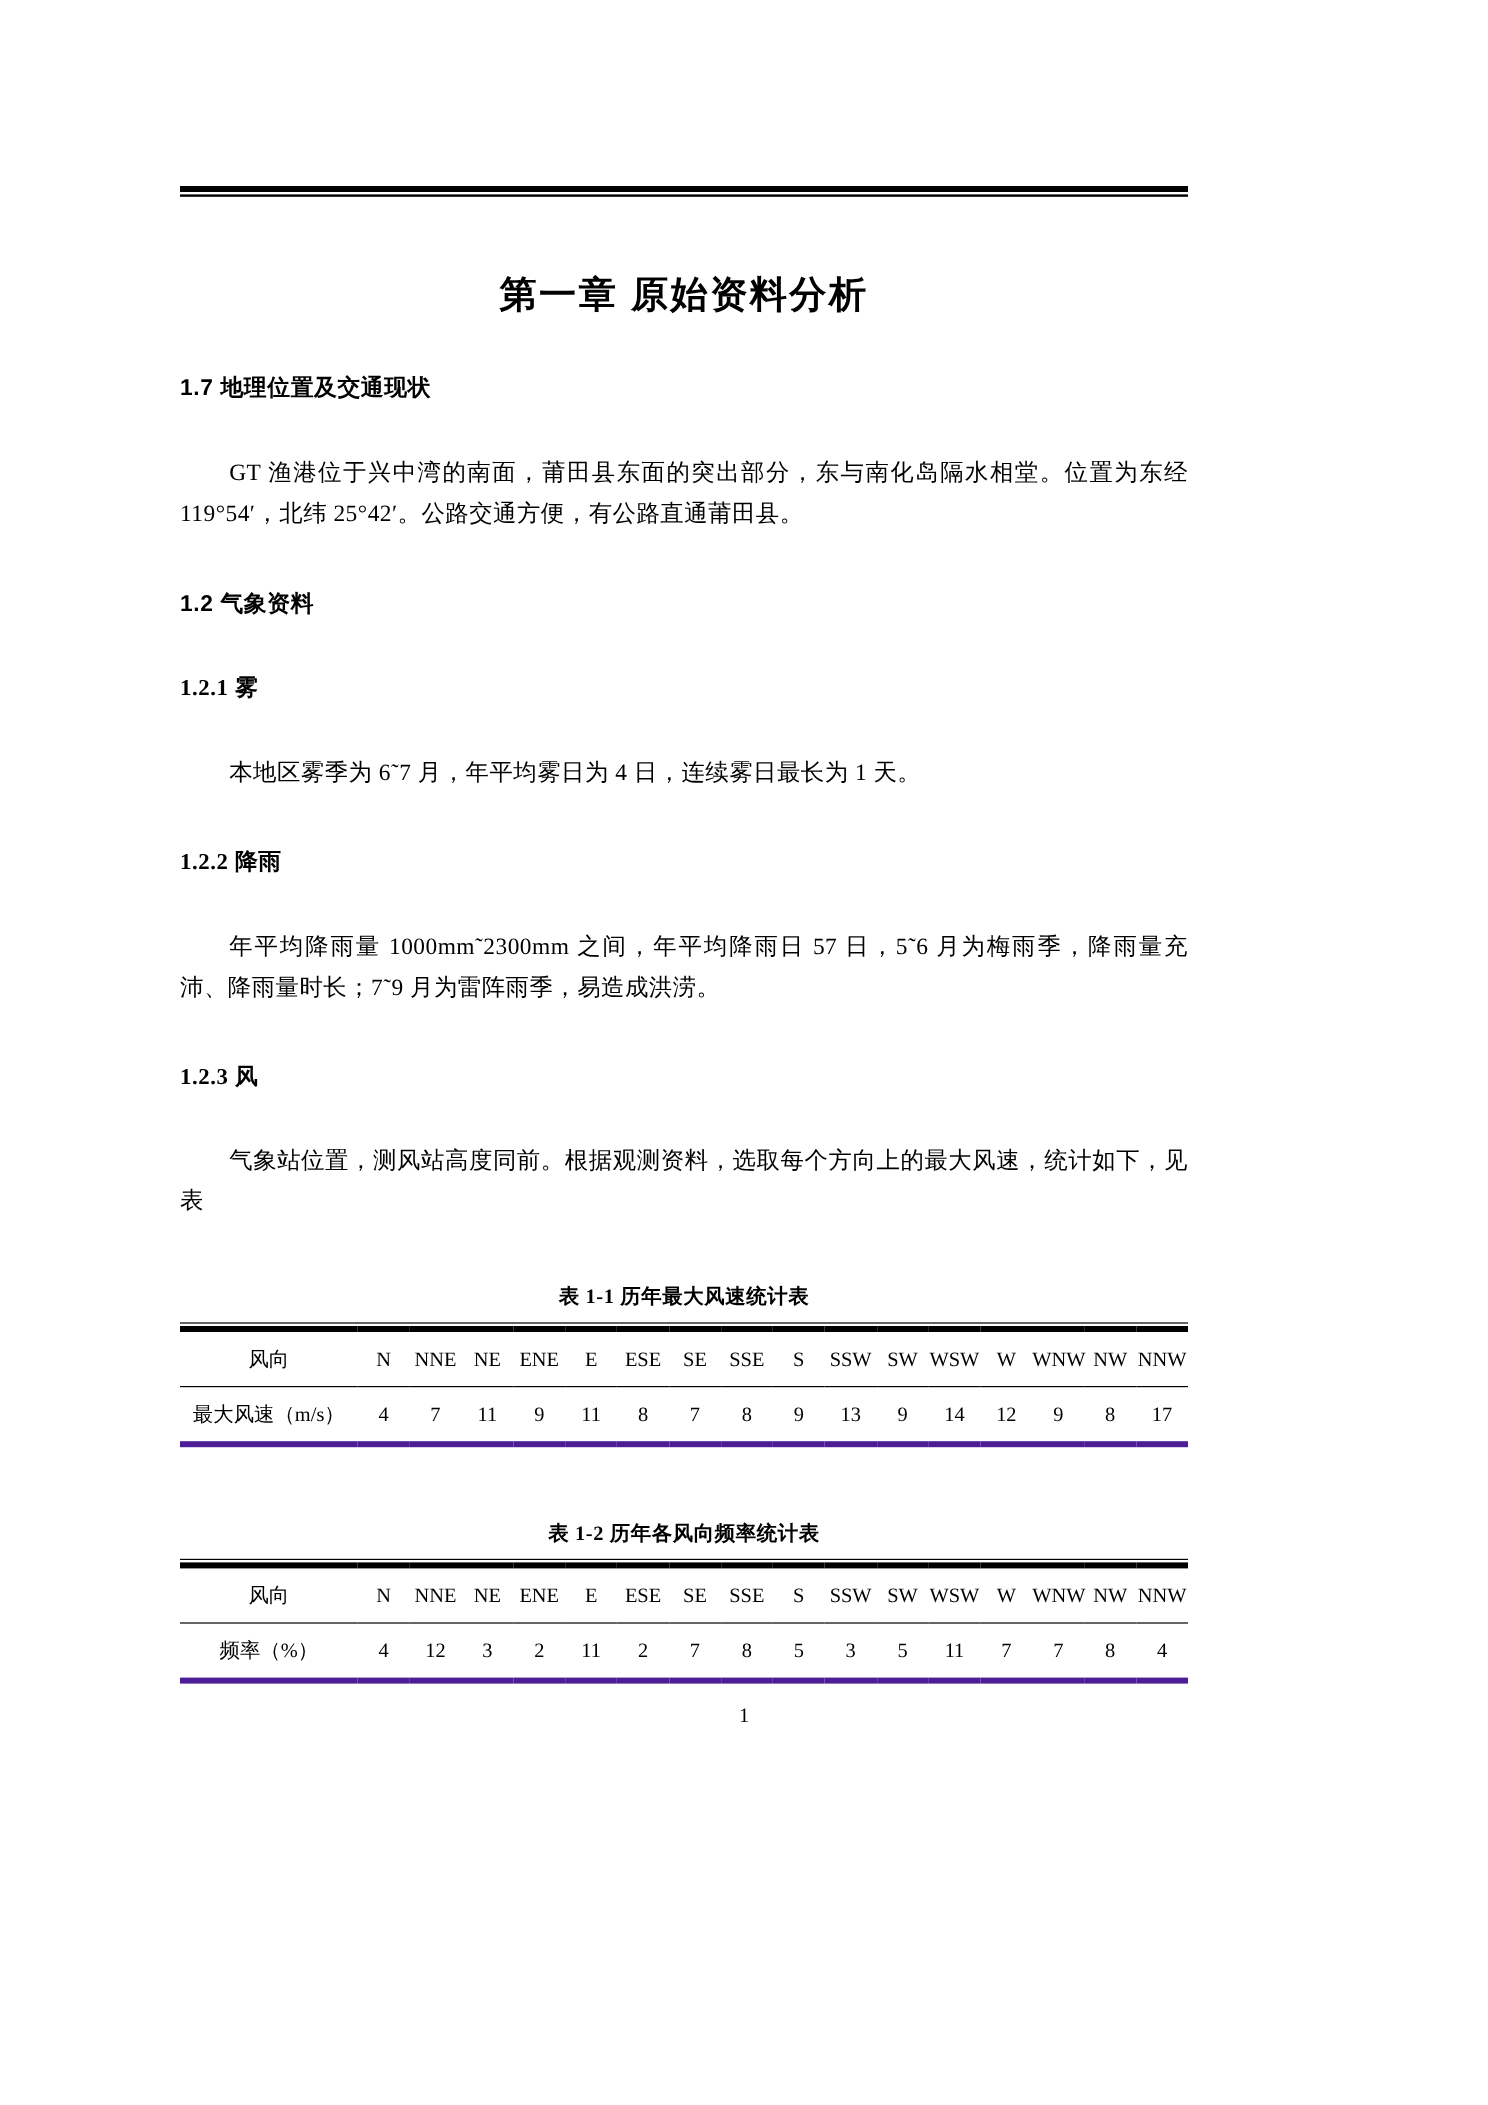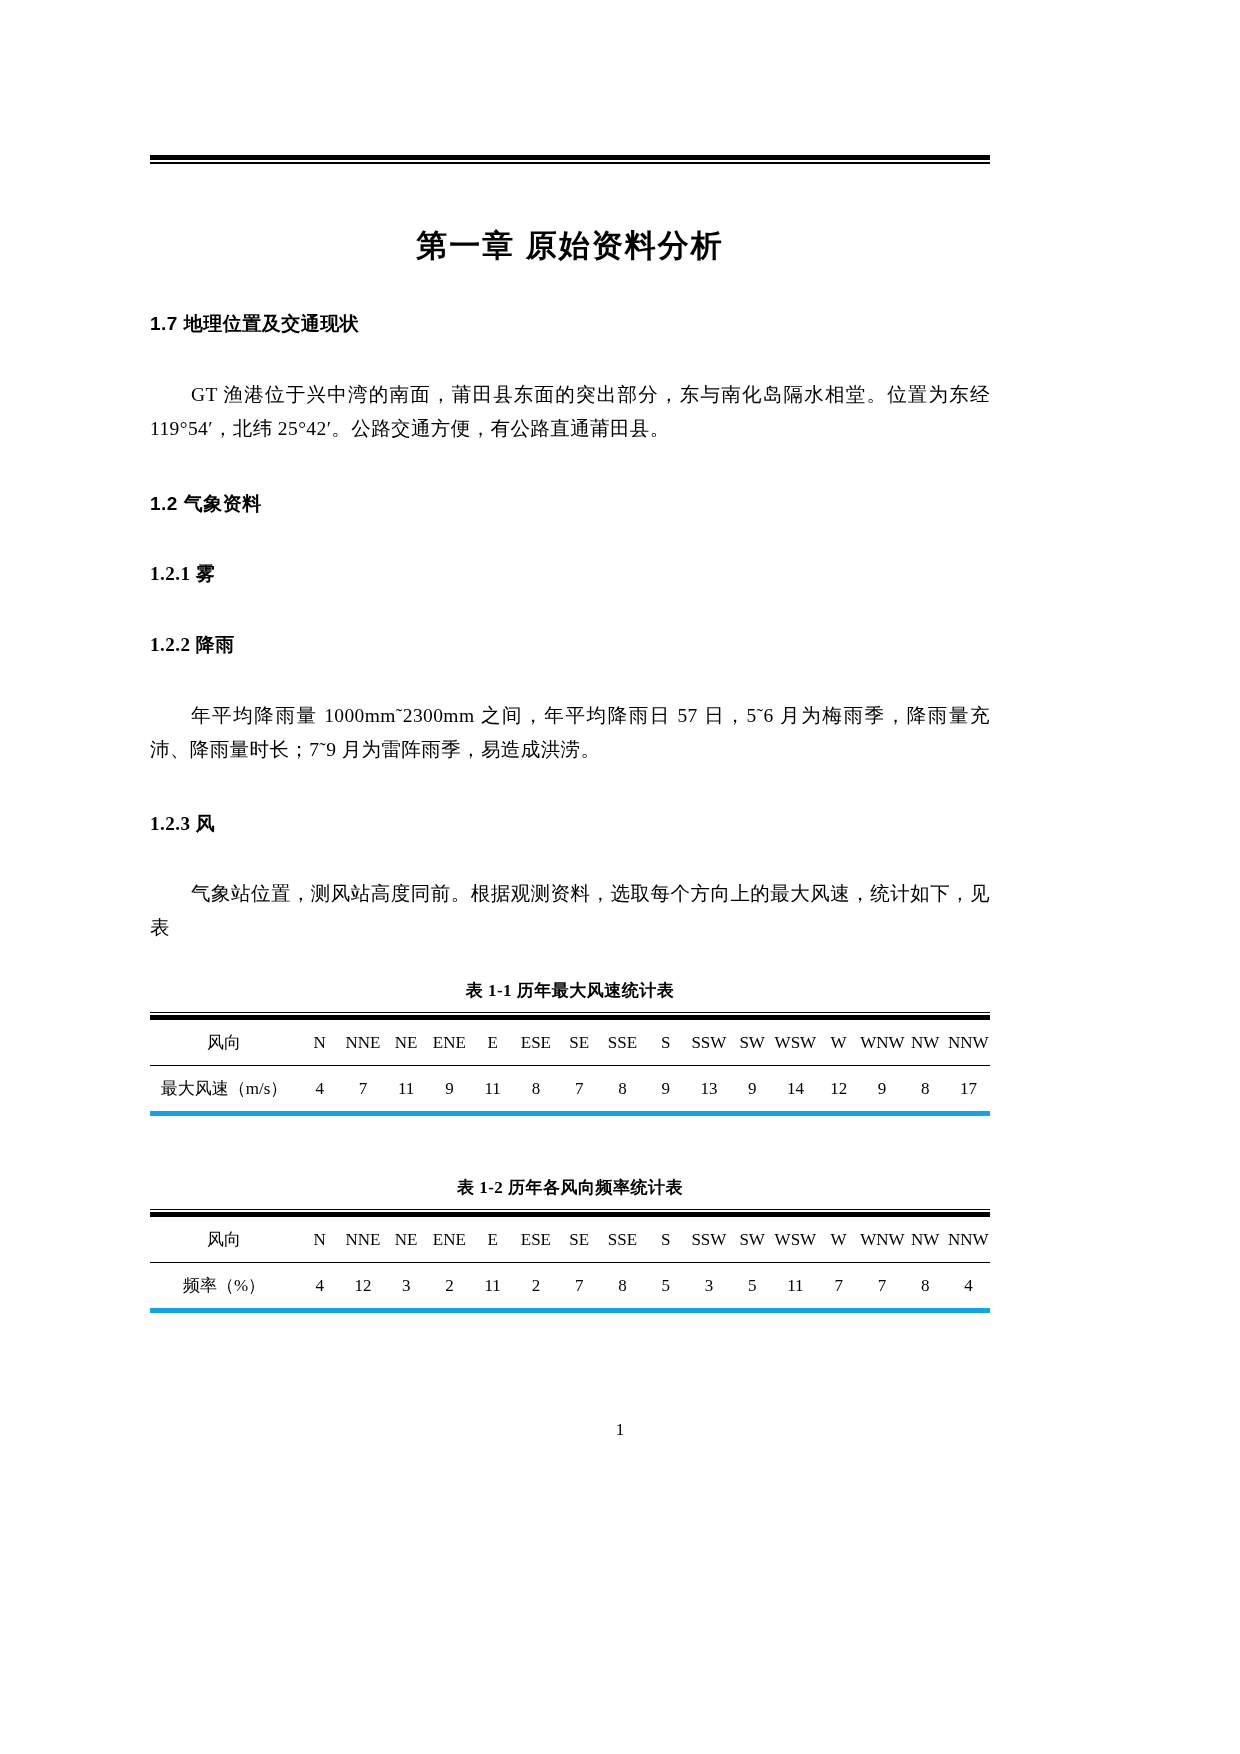--- a/index.html
+++ b/index.html
@@ -81,21 +81,21 @@
     font-size: 19.5px;
     line-height: 34px;
     margin: 40px 0 0 0;
     text-indent: 41px;
     text-align: justify;
     text-justify: inter-ideograph;
     letter-spacing: 0.4px;
   }
 
   
-  .table-block { margin-top: 34px; }
+  .table-block { margin-top: 50px; }
   .table-caption {
     text-align: center;
     font-size: 17px;
     font-weight: bold;
     margin-bottom: 10px;
     letter-spacing: 0.5px;
   }
   table.wind {
     border-collapse: collapse;
     width: 840px;
@@ -119,21 +119,21 @@
     border-top: 4px double #000;
   }
   
   table.wind {
     border-top: 5px solid #000;
   }
   table.wind tr.head-row th {
     border-bottom: 1.5px solid #000;
   }
   table.wind tr.data-row td {
-    border-bottom: 5px solid #0ea5e9;
+    border-bottom: 5px solid #4c1d95;
   }
   .dbl-top {
     height: 1px;
     background: #000;
     margin-bottom: 2px;
   }
 
   
   .page-number {
     position: absolute;
@@ -157,20 +157,21 @@
     </div>
 
     <div class="chapter-title">第一章 原始资料分析</div>
 
     <h2 class="h-2">1.7 地理位置及交通现状</h2>
     <p class="body">GT 渔港位于兴中湾的南面，莆田县东面的突出部分，东与南化岛隔水相堂。位置为东经 119°54′，北纬 25°42′。公路交通方便，有公路直通莆田县。</p>
 
     <h2 class="h-2">1.2 气象资料</h2>
 
     <h3 class="h-3">1.2.1 雾</h3>
+    <p class="body">本地区雾季为 6˜7 月，年平均雾日为 4 日，连续雾日最长为 1 天。</p>
 
     <h3 class="h-3">1.2.2 降雨</h3>
     <p class="body">年平均降雨量 1000mm˜2300mm 之间，年平均降雨日 57 日，5˜6 月为梅雨季，降雨量充沛、降雨量时长；7˜9 月为雷阵雨季，易造成洪涝。</p>
 
     <h3 class="h-3">1.2.3 风</h3>
     <p class="body">气象站位置，测风站高度同前。根据观测资料，选取每个方向上的最大风速，统计如下，见表</p>
 
     <div class="table-block">
       <div class="table-caption">表 1-1 历年最大风速统计表</div>
       <div class="dbl-top"></div>

